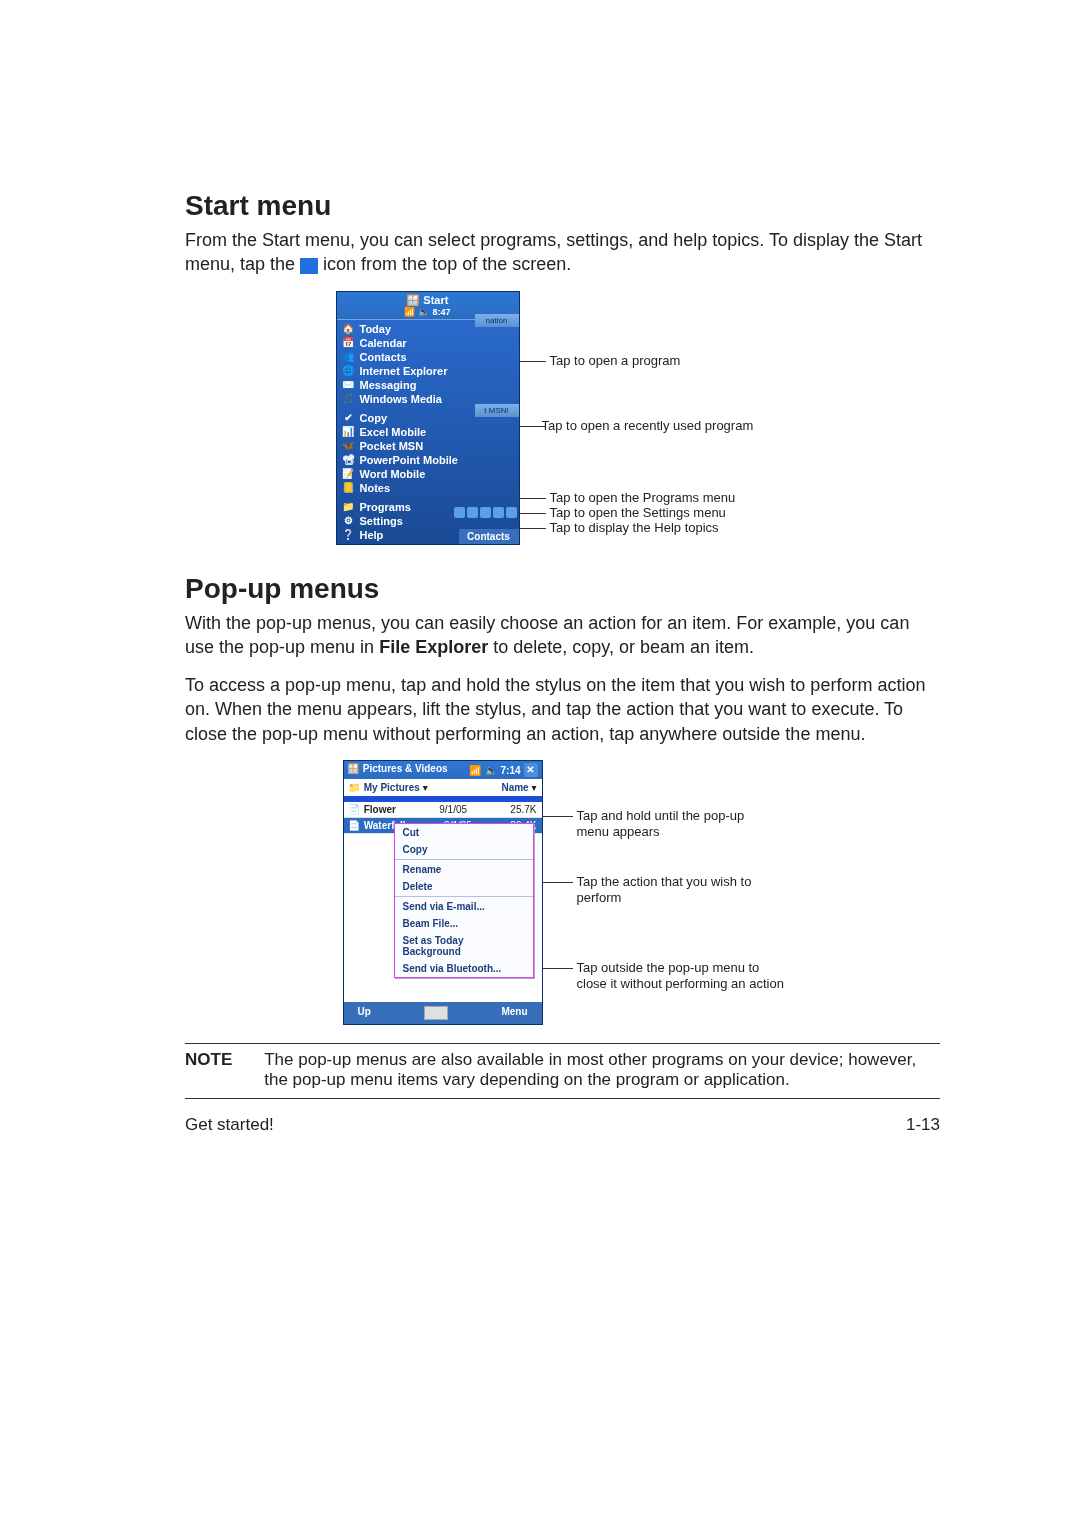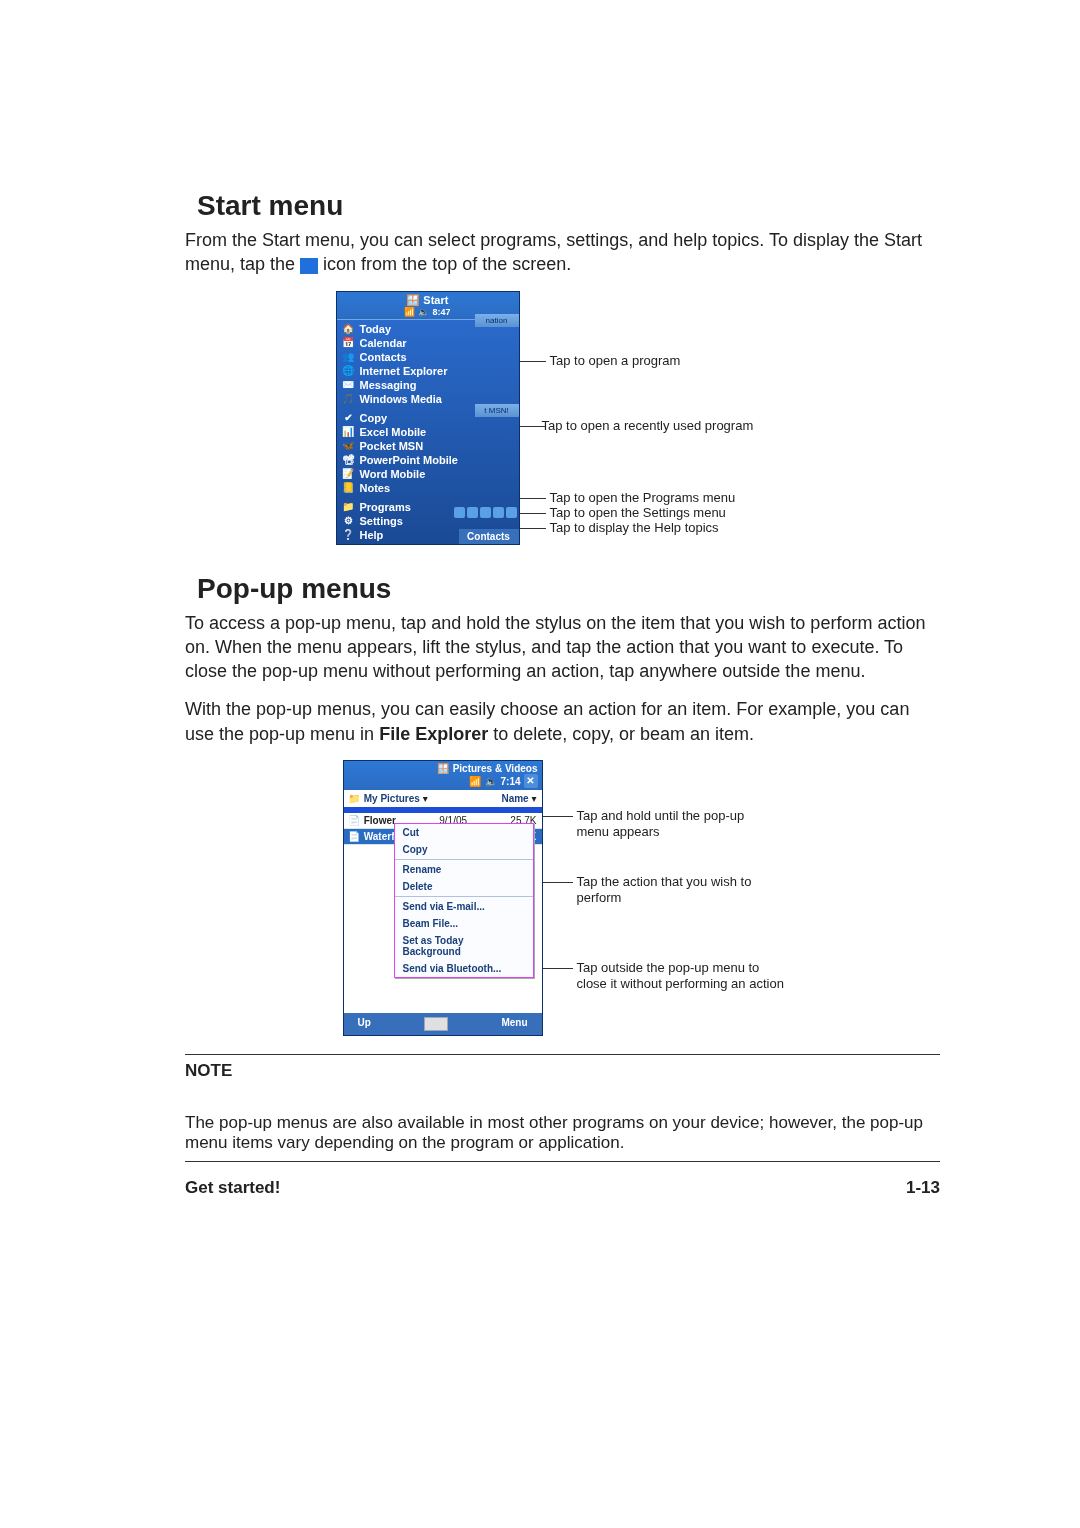--- a/index.html
+++ b/index.html
@@ -11,21 +11,21 @@
     width: 1080px;
   }
   .page {
     box-sizing: border-box;
     padding: 190px 140px 120px 185px;
     width: 1080px;
   }
   h2 {
     font-size: 28px;
     font-weight: bold;
-    margin: 0 0 6px 12px;
+    margin: 0 0 6px 0;
   }
   p { margin: 0 0 14px 0; line-height: 1.35; }
   .win-icon {
     display:inline-block; width:18px; height:16px; vertical-align:middle;
     background:#1f6fdc; position:relative;
   }
   .win-icon::before, .win-icon::after {
     content:""; position:absolute; background:#1f6fdc;
   }
   .figure-row { display:flex; align-items:flex-start; justify-content:center; margin: 8px 0 28px 0; }
@@ -72,23 +72,23 @@
   
   .popfig {
     width: 198px;
     border:1px solid #0a2f6b;
     font-family: Tahoma, Arial, sans-serif;
     font-size:10px;
     background:#e8eef6;
     position:relative;
   }
   .pf-title {
-    display:flex; justify-content:space-between; align-items:flex-end;
+    display:flex; justify-content:space-between; align-items:flex-start;
     background: linear-gradient(#2d78d4,#2b6cc3);
-    color:#fff; font-weight:bold; padding:2px 4px;flex-direction:column;
+    color:#fff; font-weight:bold; padding:2px 4px;
   }
   .pf-title .close { background:#4c8edb; color:#fff; width:14px; height:14px; text-align:center; line-height:14px; border-radius:2px;}
   .pf-crumb { background:#fff; display:flex; justify-content:space-between; padding:3px 5px; border-bottom:6px solid #1d4ed8;}
   .pf-crumb b { font-weight:bold; color:#1a3f7a;}
   .pf-row { display:flex; justify-content:space-between; padding:2px 5px; background:#fff; border-bottom:1px solid #d9e3f0;}
   .pf-row.sel { background:#2b6cc3; color:#fff; }
   .pf-menu {
     position:absolute; left:50px; top:62px; width:138px;
     background:#fafcff; border:1px solid #d946ef; box-shadow:1px 1px 0 #aaa;
     color:#1a3f7a; font-weight:bold; font-size:10px;
@@ -100,24 +100,24 @@
     display:flex; justify-content:space-between; 
     background:#376fbb; color:#fff; font-weight:bold; padding:4px 14px;
   }
   .pf-bottom .kb { width:22px; height:12px; background:#e0e0e0; border:1px solid #9aa7bb; }
 
   .col-pop { width: 240px; position:relative; }
   .col-pop .line { position:absolute; border-top:1px solid #333; }
   .col-pop .lbl  { position:absolute; font-size:13px; line-height:1.25; }
 
   .note-sep { border:0; border-top:1px solid #333; margin: 12px 0 6px 0;}
-  .note { display:flex; gap:32px; font-size:17px;flex-direction:column; }
+  .note { display:flex; gap:32px; font-size:17px; }
   .note .h { font-weight:bold; white-space:nowrap; }
   .foot-sep { border:0; border-top:1px solid #333; margin: 8px 0 4px 0;}
-  .footer-row { display:flex; justify-content:space-between; font-weight:bold; font-size:17px; margin-top:16px;}
+  .footer-row { display:flex; justify-content:space-between; font-weight:normal; font-size:17px; margin-top:16px;}
 </style>
 </head>
 <body>
 
 <div class="page">
 
   <h2>Start menu</h2>
   <p>
     <span>From the Start menu, you can select programs, settings, and help topics. To display the Start menu, tap the </span>
     <span class="win-icon"></span>
@@ -224,24 +224,24 @@
 
       <div class="line" style="left:0; top:222px; width:26px;"></div>
       <div class="lbl" style="left:30px; top:214px;">Tap to open the Settings menu</div>
 
       <div class="line" style="left:0; top:237px; width:26px;"></div>
       <div class="lbl" style="left:30px; top:229px;">Tap to display the Help topics</div>
     </div>
   </div>
 
   <h2>Pop-up menus</h2>
-  <p>To access a pop-up menu, tap and hold the stylus on the item that you wish to perform action on. When the menu appears, lift the stylus, and tap the action that you want to execute. To close the pop-up menu without performing an action, tap anywhere outside the menu.</p>
   <p>
     <span>With the pop-up menus, you can easily choose an action for an item. For example, you can use the pop-up menu in </span><b>File Explorer</b><span> to delete, copy, or beam an item.</span>
   </p>
+  <p>To access a pop-up menu, tap and hold the stylus on the item that you wish to perform action on. When the menu appears, lift the stylus, and tap the action that you want to execute. To close the pop-up menu without performing an action, tap anywhere outside the menu.</p>
 
   <div class="figure-row" style="margin-bottom:18px;">
     <div class="popfig">
       <div class="pf-title">
         <span>🪟 <span>Pictures &amp; Videos</span></span>
         <span style="display:flex;gap:3px;align-items:center;">📶 🔈 <span>7:14</span>
           <span class="close">✕</span>
         </span>
       </div>
       <div class="pf-crumb">

